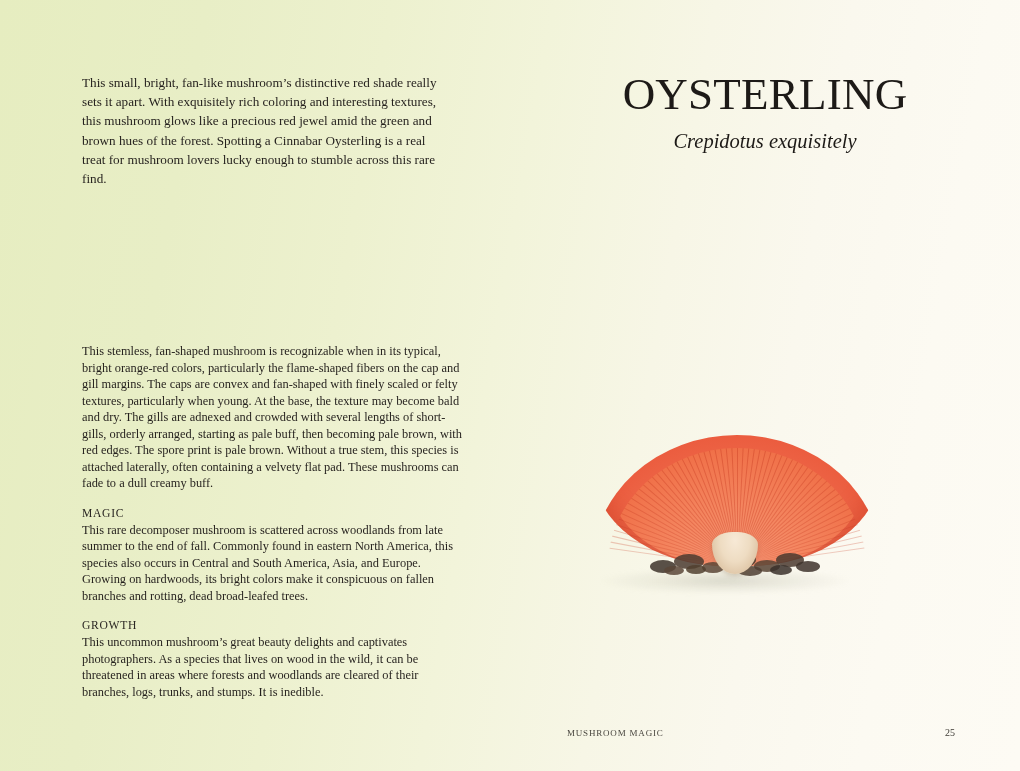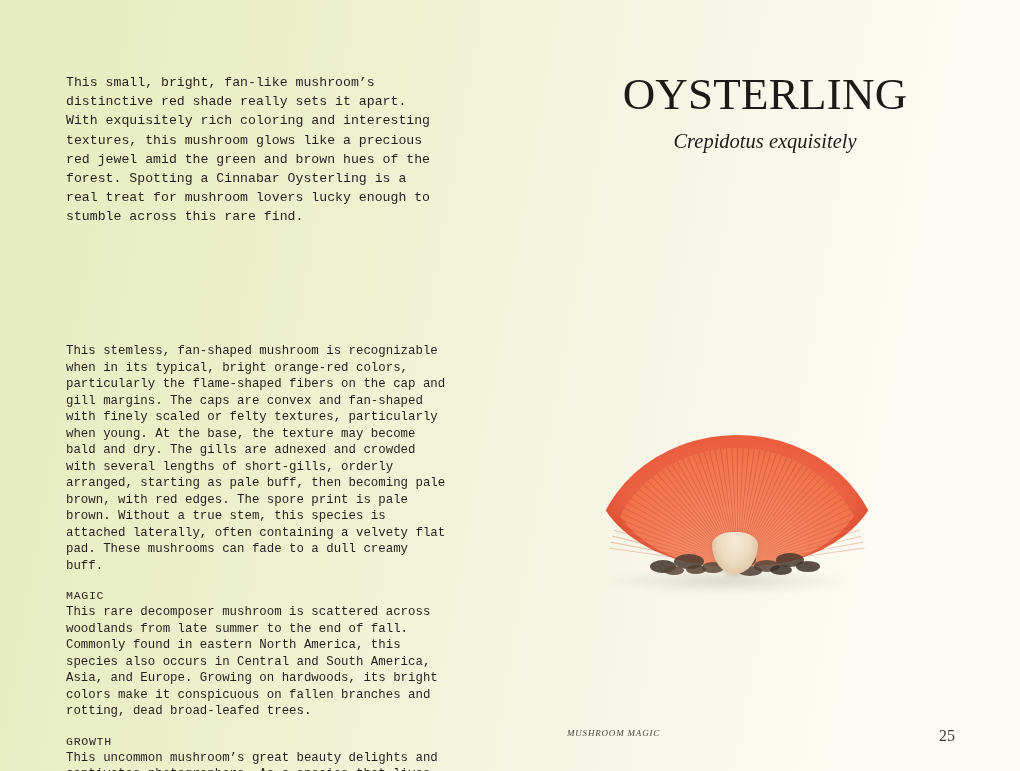--- a/index.html
+++ b/index.html
@@ -15,22 +15,22 @@
   }
   .spread {
     position: relative;
     width: 1020px;
     height: 771px;
     background: linear-gradient(100deg, #e6edc0 0%, #e8eec6 18%, #edf1cf 34%, #f2f4da 48%, #f7f6e6 62%, #faf8ee 74%, #fcfaf2 86%, #fdfbf4 100%);
   }
   
   .page-left {
     position: absolute;
-    left: 0; top: 0;
-    width: 510px; height: 554px; font-family: Liberation Mono, monospace;
+    left: 16px; top: 0;
+    width: 510px; height: 554px;
   }
   .page-right {
     position: absolute;
     left: 510px; top: 0;
     width: 510px; height: 771px;
   }
 
   .intro {
     position: absolute;
     left: 66px;
@@ -192,27 +192,26 @@
     top: 728px;
     width: 510px;
   }
   .folio-title {
     position: absolute;
     left: 57px;
     top: 0;
     font-size: 9px;
     letter-spacing: 0.09em;
     color: #4a4740;
-    font-style: italic;
   }
   .folio-page {
     position: absolute;
     right: 65px;
     top: -1px;
-    font-size: 16px;
+    font-size: 10px;
     color: #3c3a34;
   }
 </style>
 </head>
 <body>
 
 <div class="spread">
 
   <div class="page-left">
 

